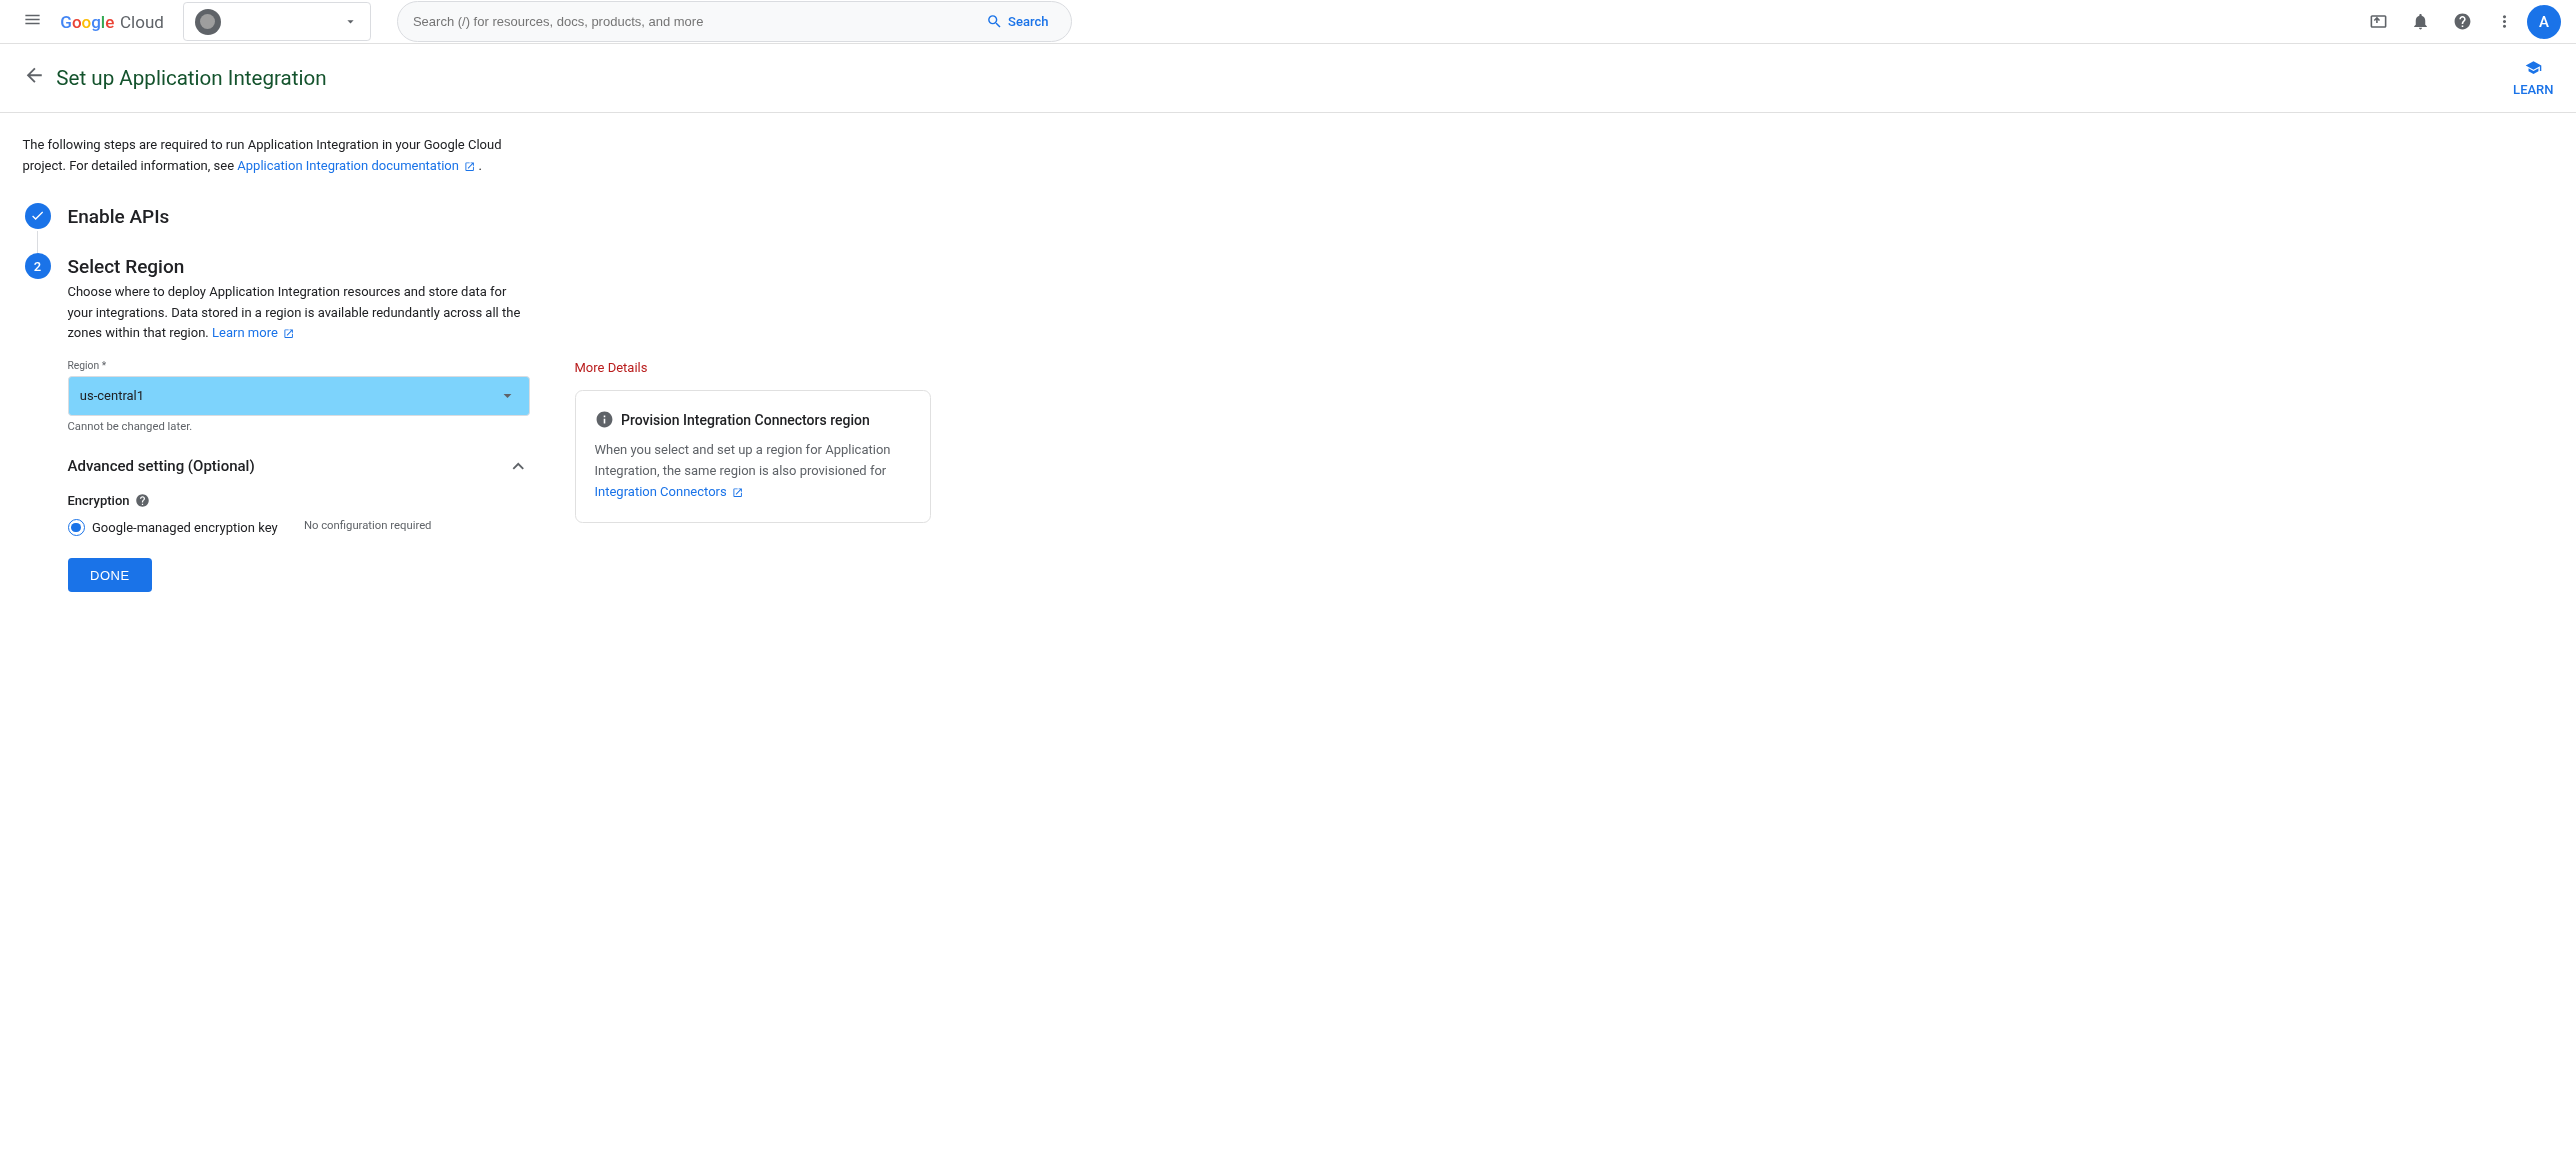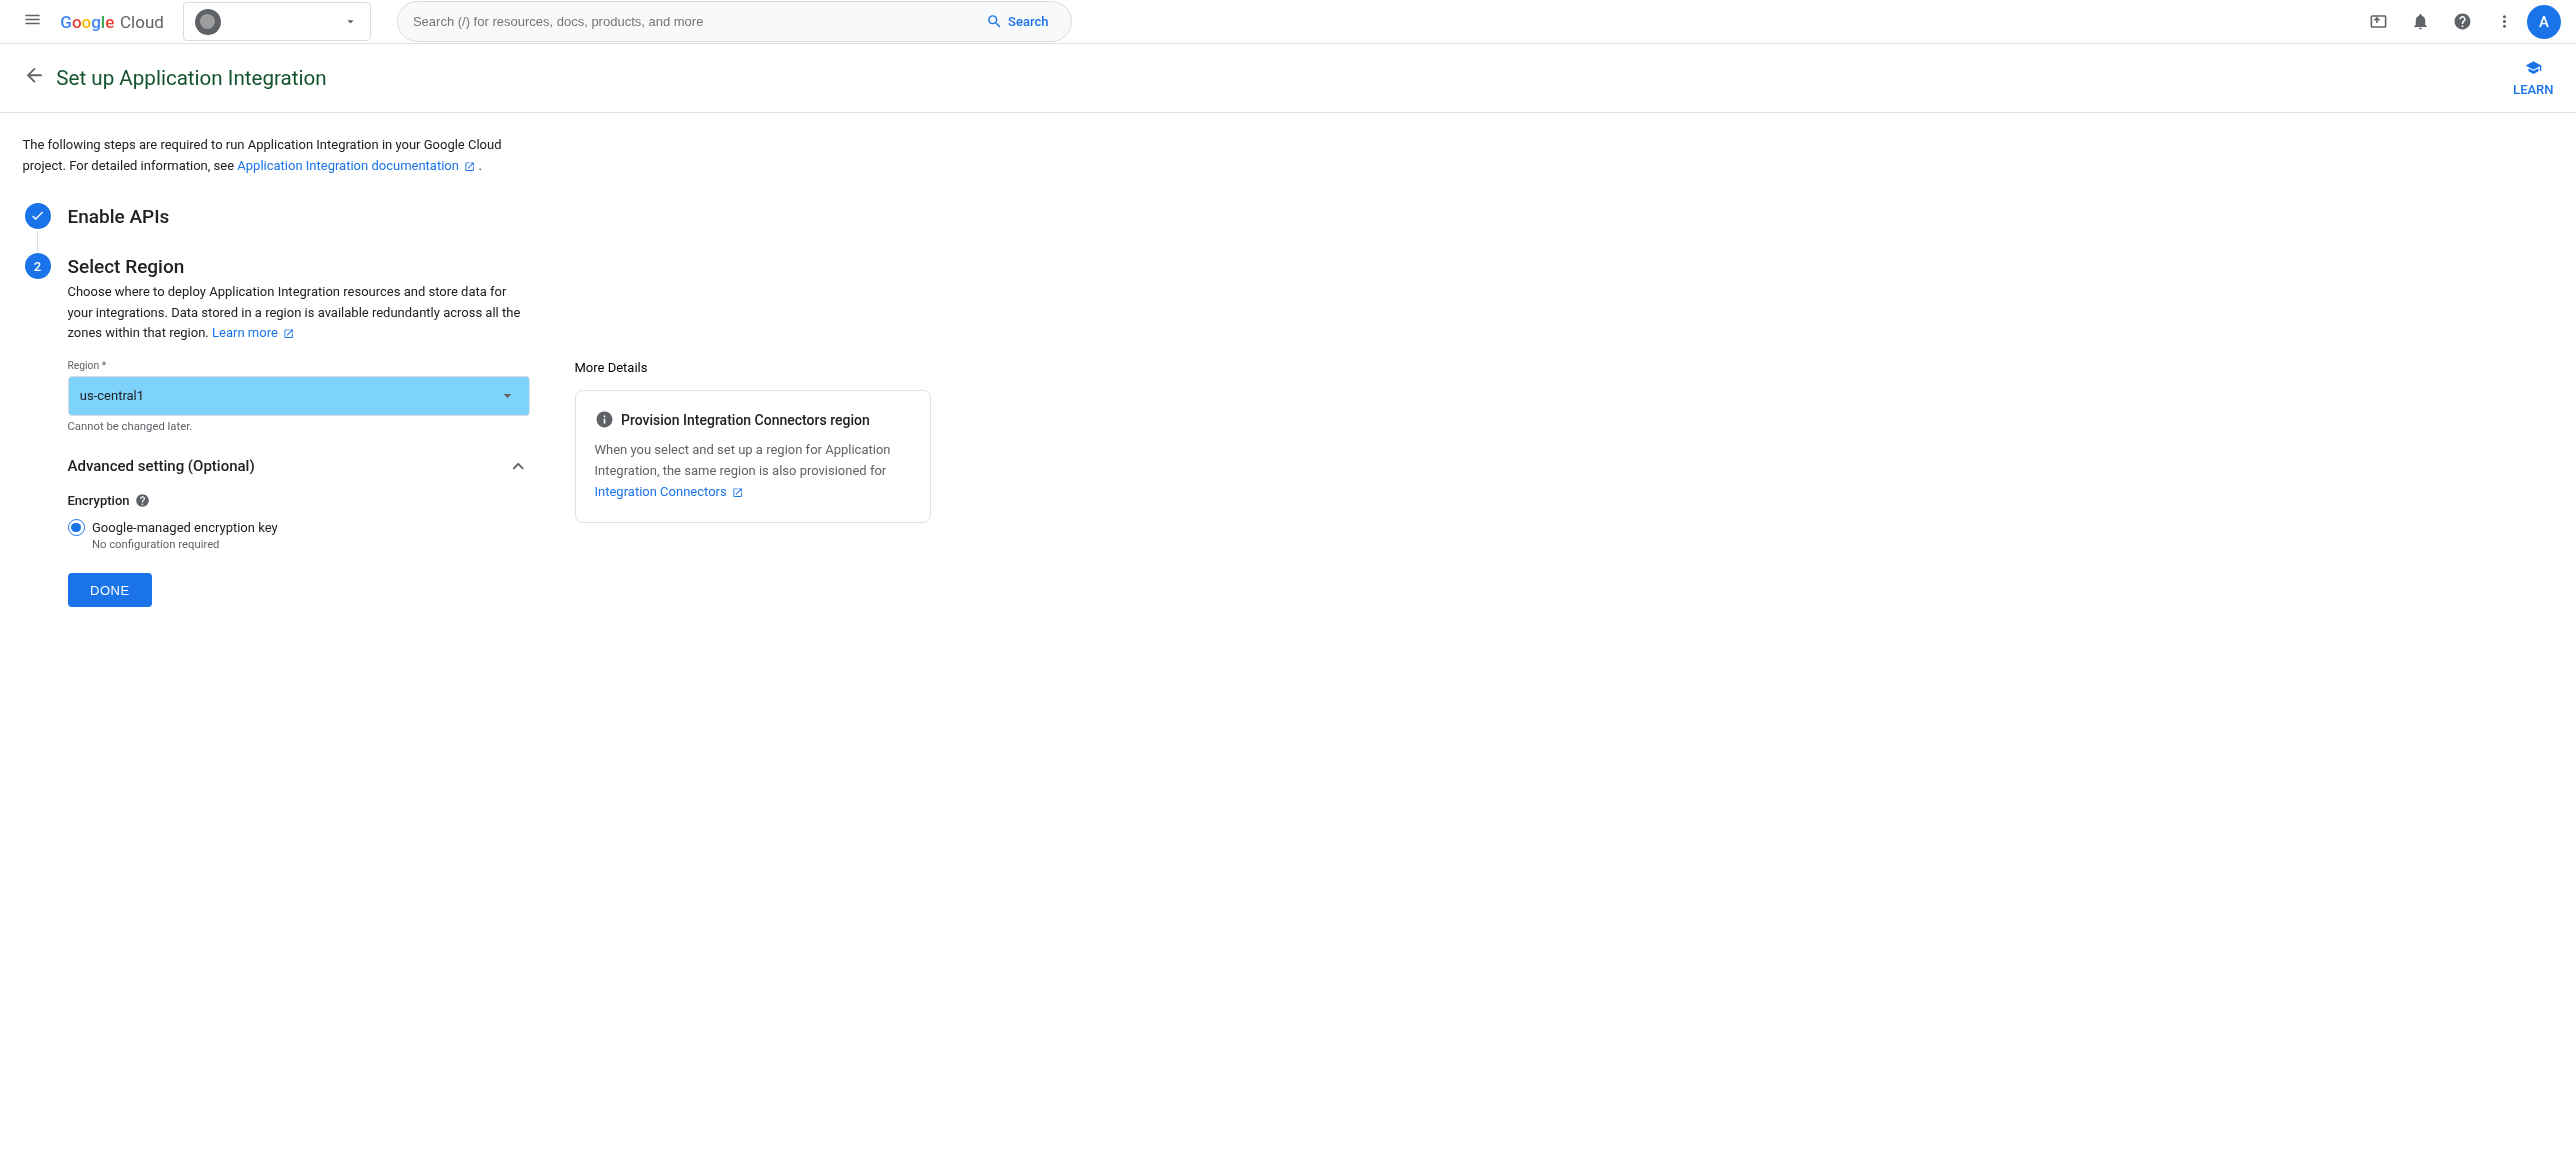--- a/index.html
+++ b/index.html
@@ -128,21 +128,21 @@
       margin-top: 22.5px; margin-bottom: 15px; cursor: pointer;
     }
     .advanced-title { font-size: 15px; font-weight: 500; }
 
     .encryption-section { margin-top: 7.5px; }
     .encryption-label {
       display: flex; align-items: center; gap: 5.6px;
       font-size: 13px; font-weight: 500; margin-bottom: 11.3px;
     }
 
-    .radio-option { display: flex; flex-direction: column; gap: 1.9px; margin-bottom: 13px; }
+    .radio-option { display: flex; flex-direction: row; gap: 1.9px; margin-bottom: 13px; }
     .radio-label { display: flex; align-items: center; gap: 7.5px; cursor: pointer; }
     .radio-circle {
       width: 17px; height: 17px; border-radius: 50%;
       border: 1.9px solid #1a73e8; display: flex; align-items: center; justify-content: center;
       flex-shrink: 0;
     }
     .radio-circle.selected::after {
       content: ''; width: 9.4px; height: 9.4px; border-radius: 50%; background: #1a73e8;
     }
     .radio-circle.unselected { border-color: #5f6368; }
@@ -151,21 +151,21 @@
 
     
     .done-section { margin-top: 22.5px; }
     .done-btn {
       background: #1a73e8; color: white; border: none; border-radius: 3.8px;
       padding: 9.4px 22.5px; font-size: 13px; font-weight: 500; cursor: pointer;
       letter-spacing: 0.5px;
     }
 
     
-    .more-details-title { font-size: 13px; color: #000000; margin-bottom: 15px; }
+    .more-details-title { font-size: 13px; color: #b91c1c; margin-bottom: 15px; }
     .provision-card {
       border: 0.9px solid #e0e0e0; border-radius: 7.5px; padding: 19px;
       max-width: 356px;
     }
     .provision-header {
       display: flex; align-items: center; gap: 7.5px; margin-bottom: 11.3px;
     }
     .provision-title { font-size: 14px; font-weight: 500; color: #202124; }
     .provision-text { font-size: 13px; color: #5f6368; line-height: 1.6; }
     .provision-link { color: #1a73e8; text-decoration: none; }

